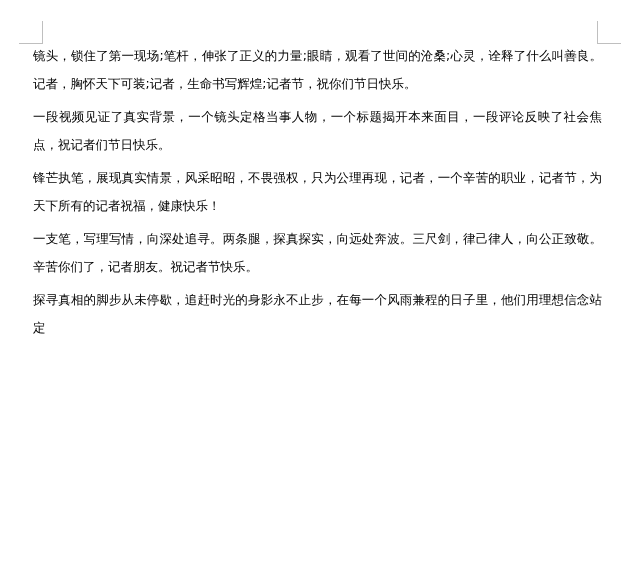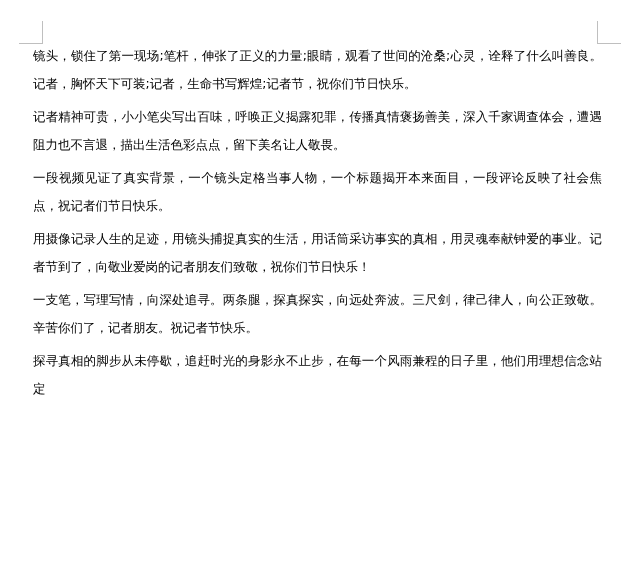--- a/index.html
+++ b/index.html
@@ -53,19 +53,18 @@
   }
 </style>
 </head>
 <body>
 
 <div class="page">
   <div class="crop-mark tl"></div>
   <div class="crop-mark tr"></div>
   <div class="doc-text" id="doc-text">
       <p>镜头，锁住了第一现场;笔杆，伸张了正义的力量;眼睛，观看了世间的沧桑;心灵，诠释了什么叫善良。记者，胸怀天下可装;记者，生命书写辉煌;记者节，祝你们节日快乐。</p>
-      <p>记者精神可贵，小小笔尖写出百味，呼唤正义揭露犯罪，传播真情褒扬善美，深入千家调查体会，遭遇阻力也不言退，描出生活色彩点点，留下美名让人敬畏。</p>
       <p>一段视频见证了真实背景，一个镜头定格当事人物，一个标题揭开本来面目，一段评论反映了社会焦点，祝记者们节日快乐。</p>
-      <p>用摄像记录人生的足迹，用镜头捕捉真实的生活，用话筒采访事实的真相，用灵魂奉献钟爱的事业。记者节到了，向敬业爱岗的记者朋友们致敬，祝你们节日快乐！</p>
+      <p>锋芒执笔，展现真实情景，风采昭昭，不畏强权，只为公理再现，记者，一个辛苦的职业，记者节，为天下所有的记者祝福，健康快乐！</p>
       <p>一支笔，写理写情，向深处追寻。两条腿，探真探实，向远处奔波。三尺剑，律己律人，向公正致敬。辛苦你们了，记者朋友。祝记者节快乐。</p>
       <p>探寻真相的脚步从未停歇，追赶时光的身影永不止步，在每一个风雨兼程的日子里，他们用理想信念站定</p>
     </div>
 </div>
 
 </body></html>

